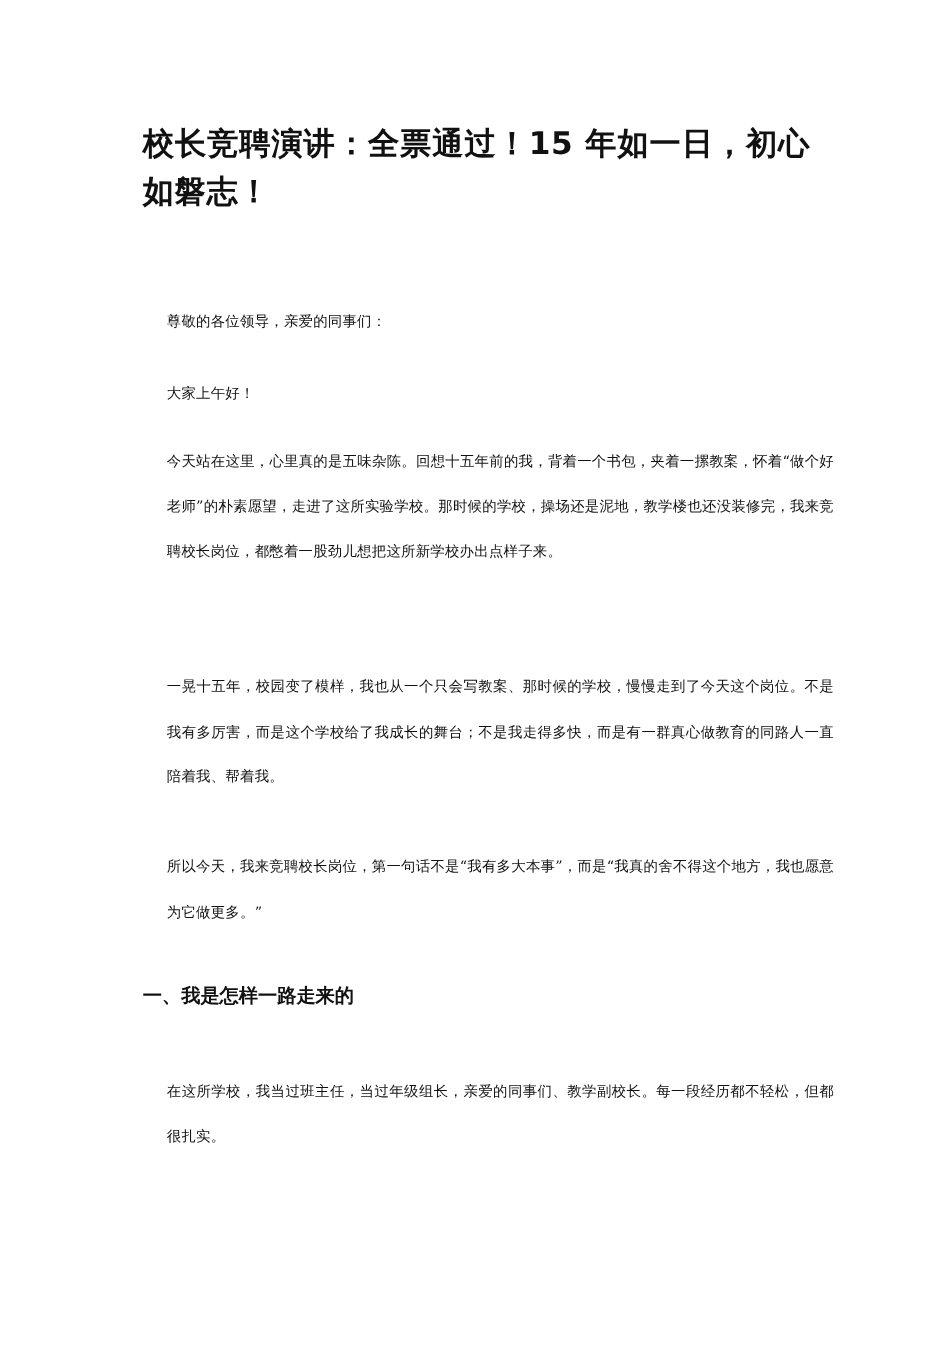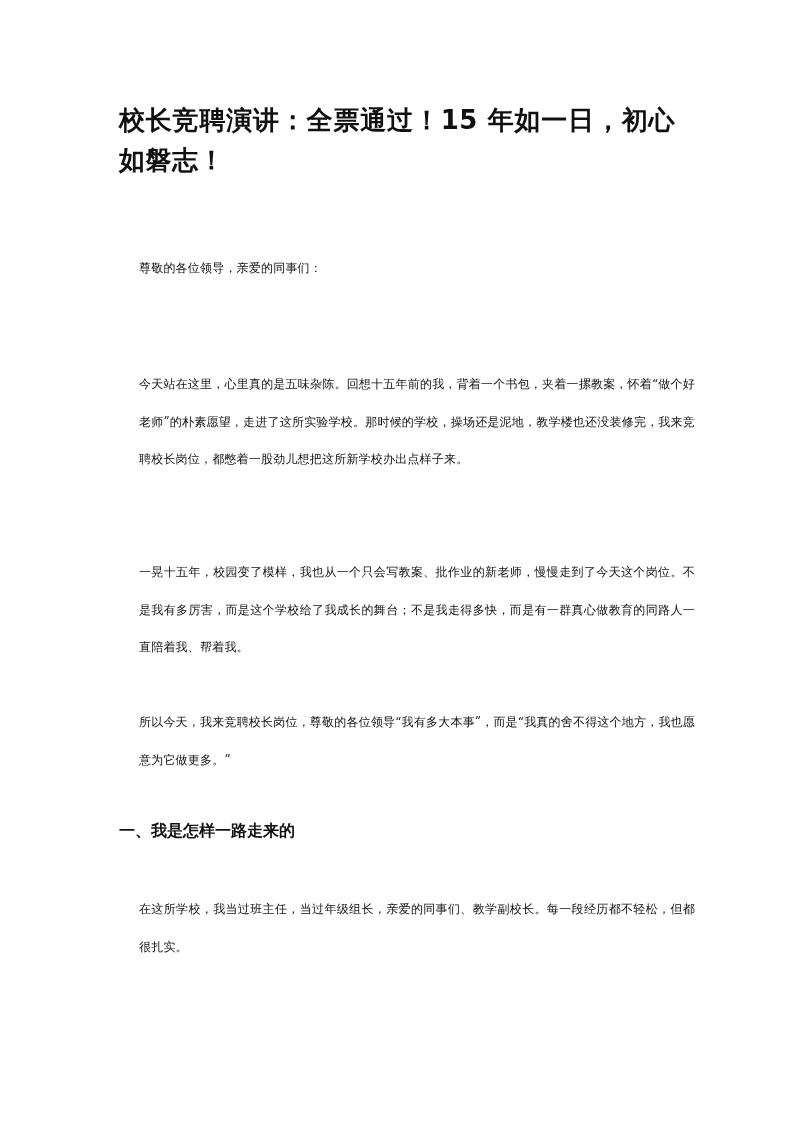--- a/index.html
+++ b/index.html
@@ -52,18 +52,19 @@
       margin: 0;
     }
   </style>
 </head>
 <body>
 
 <div class="page">
   <h1 class="title">校长竞聘演讲：全票通过！15 年如一日，初心如磐志！</h1>
 
   <p class="para" style="top:146px">尊敬的各位领导，亲爱的同事们：</p>
+  <p class="para" style="top:206px">大家上午好！</p>
   <p class="para" style="top:262px">今天站在这里，心里真的是五味杂陈。回想十五年前的我，背着一个书包，夹着一摞教案，怀着“做个好老师”的朴素愿望，走进了这所实验学校。那时候的学校，操场还是泥地，教学楼也还没装修完，我来竞聘校长岗位，都憋着一股劲儿想把这所新学校办出点样子来。</p>
-  <p class="para" style="top:450px">一晃十五年，校园变了模样，我也从一个只会写教案、批作业的新老师，慢慢走到了今天这个岗位。不是我有多厉害，而是这个学校给了我成长的舞台；不是我走得多快，而是有一群真心做教育的同路人一直陪着我、帮着我。</p>
-  <p class="para" style="top:600px">所以今天，我来竞聘校长岗位，尊敬的各位领导“我有多大本事”，而是“我真的舍不得这个地方，我也愿意为它做更多。”</p>
+  <p class="para" style="top:450px">一晃十五年，校园变了模样，我也从一个只会写教案、那时候的学校，慢慢走到了今天这个岗位。不是我有多厉害，而是这个学校给了我成长的舞台；不是我走得多快，而是有一群真心做教育的同路人一直陪着我、帮着我。</p>
+  <p class="para" style="top:600px">所以今天，我来竞聘校长岗位，第一句话不是“我有多大本事”，而是“我真的舍不得这个地方，我也愿意为它做更多。”</p>
   <h2 class="heading" style="top:712px">一、我是怎样一路走来的</h2>
   <p class="para" style="top:787px">在这所学校，我当过班主任，当过年级组长，亲爱的同事们、教学副校长。每一段经历都不轻松，但都很扎实。</p>
 </div>
 
 </body></html>

